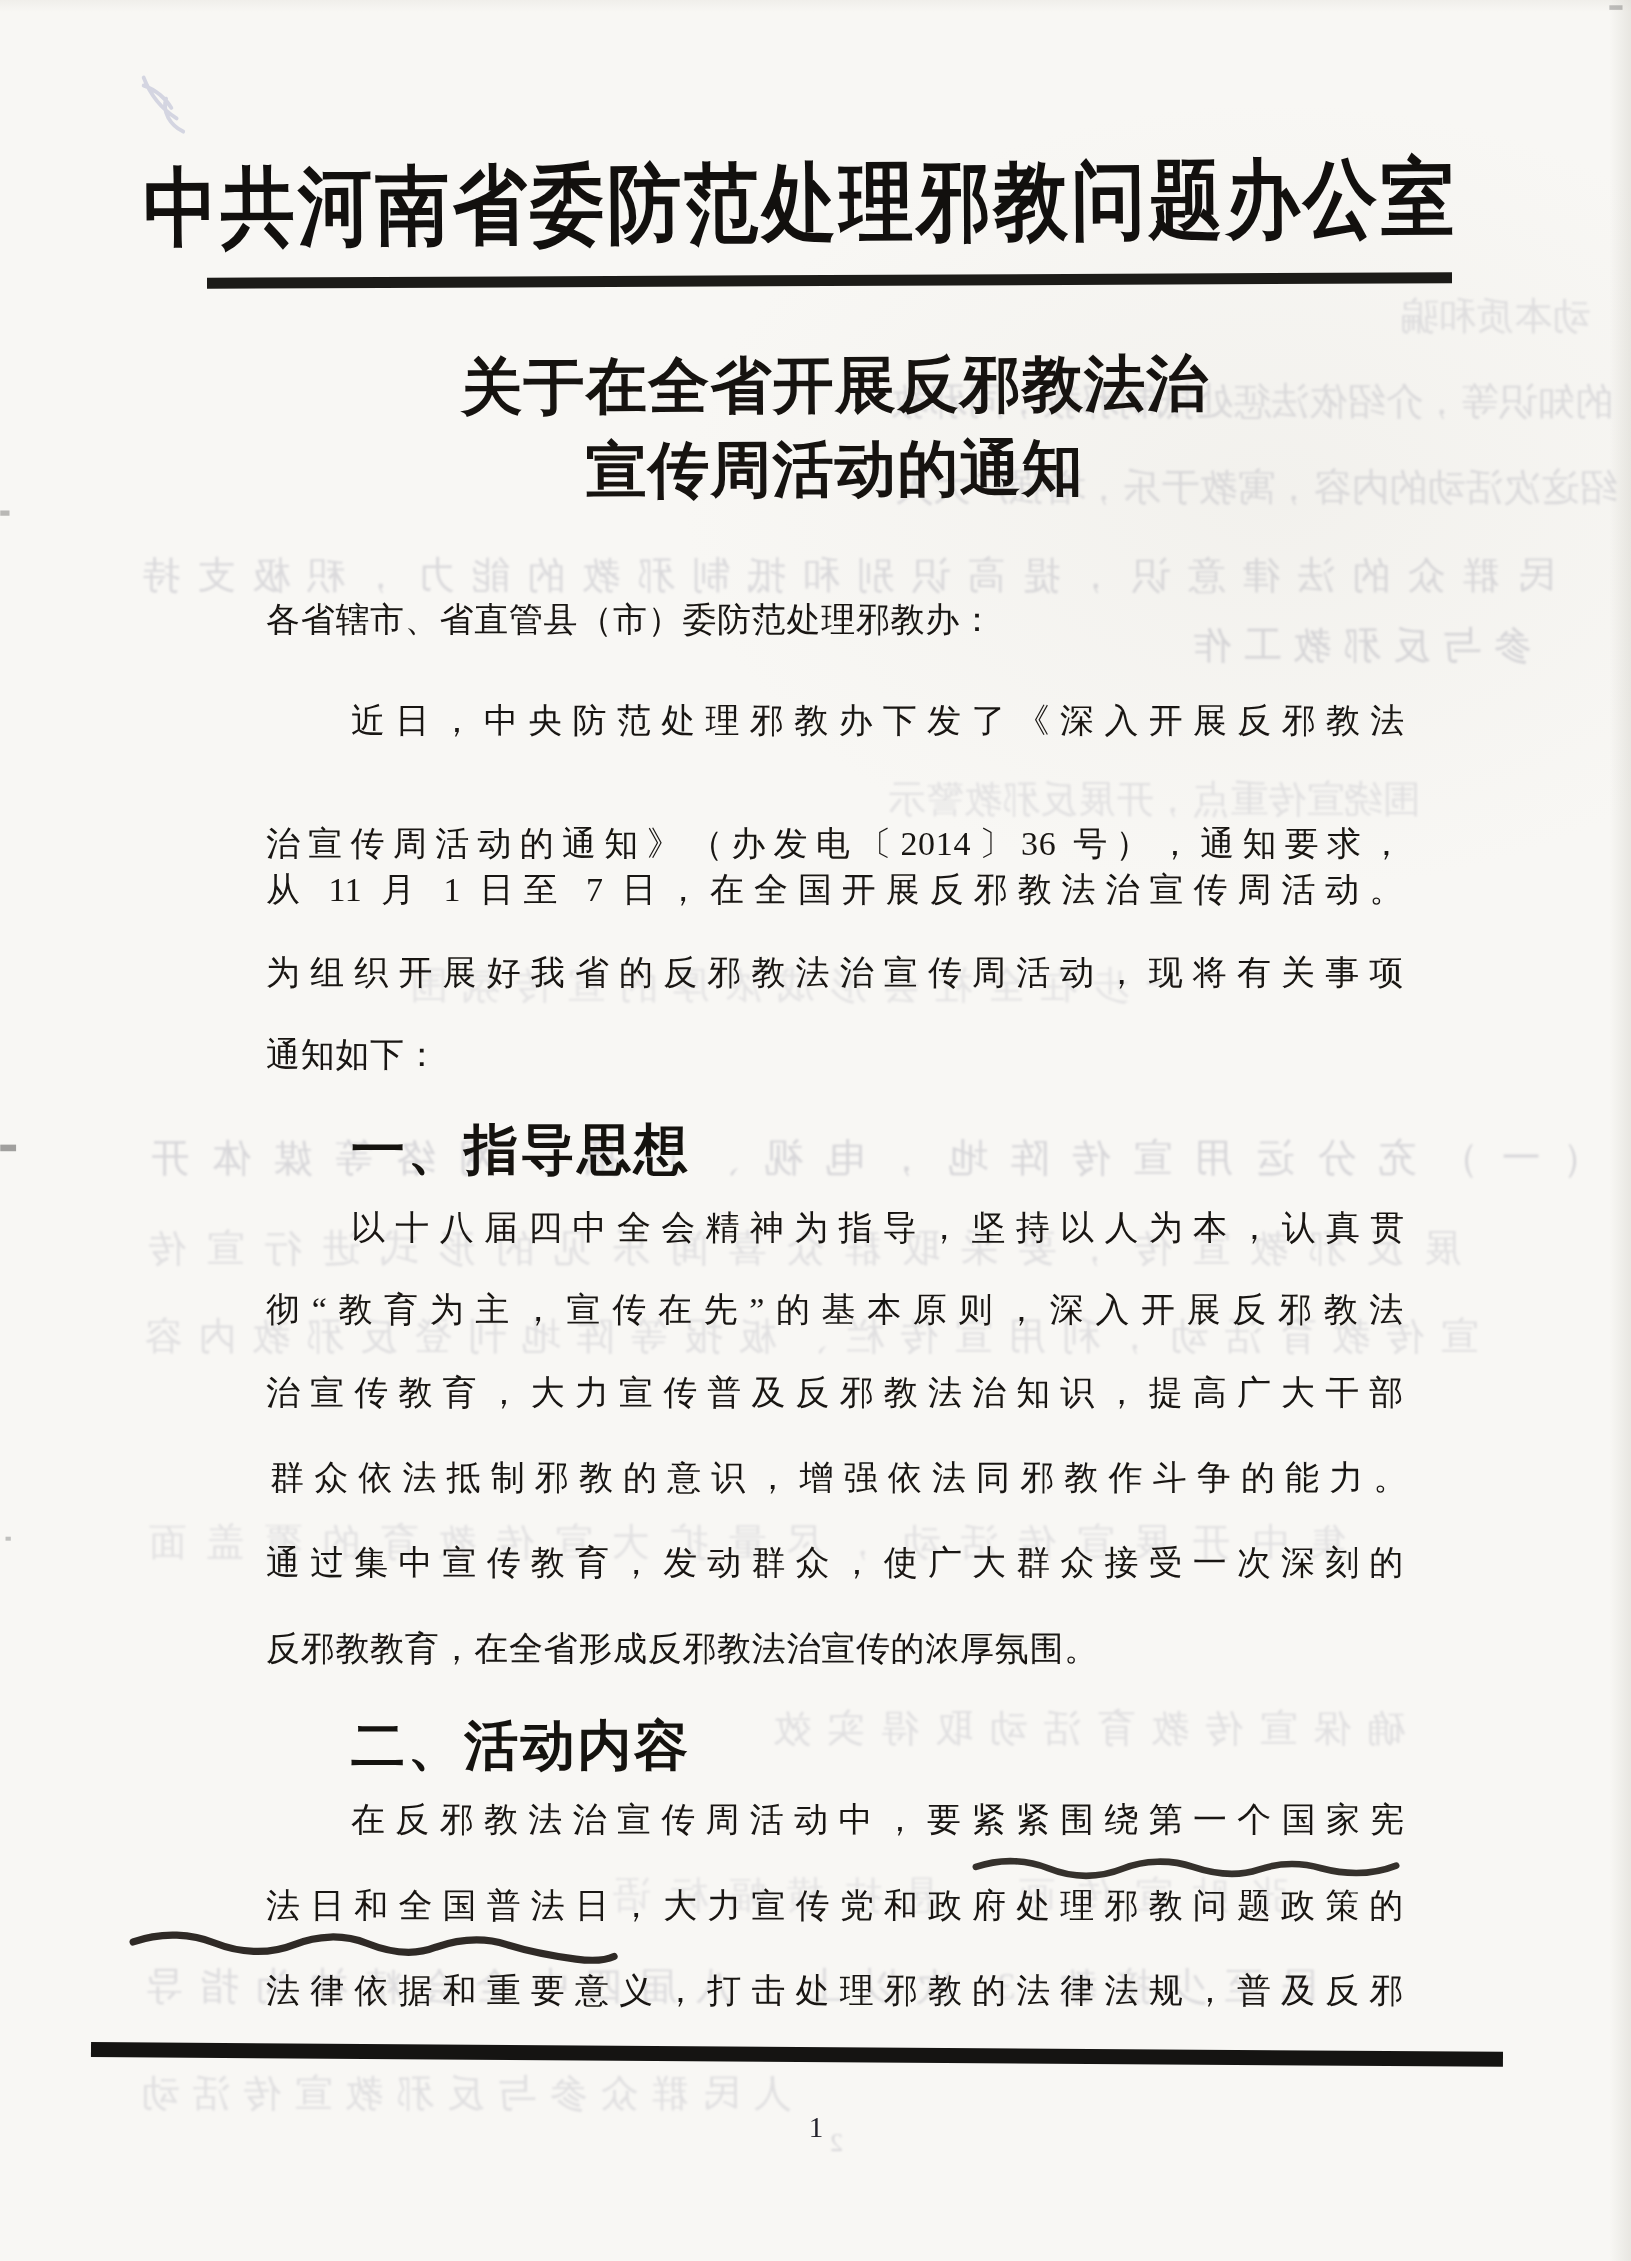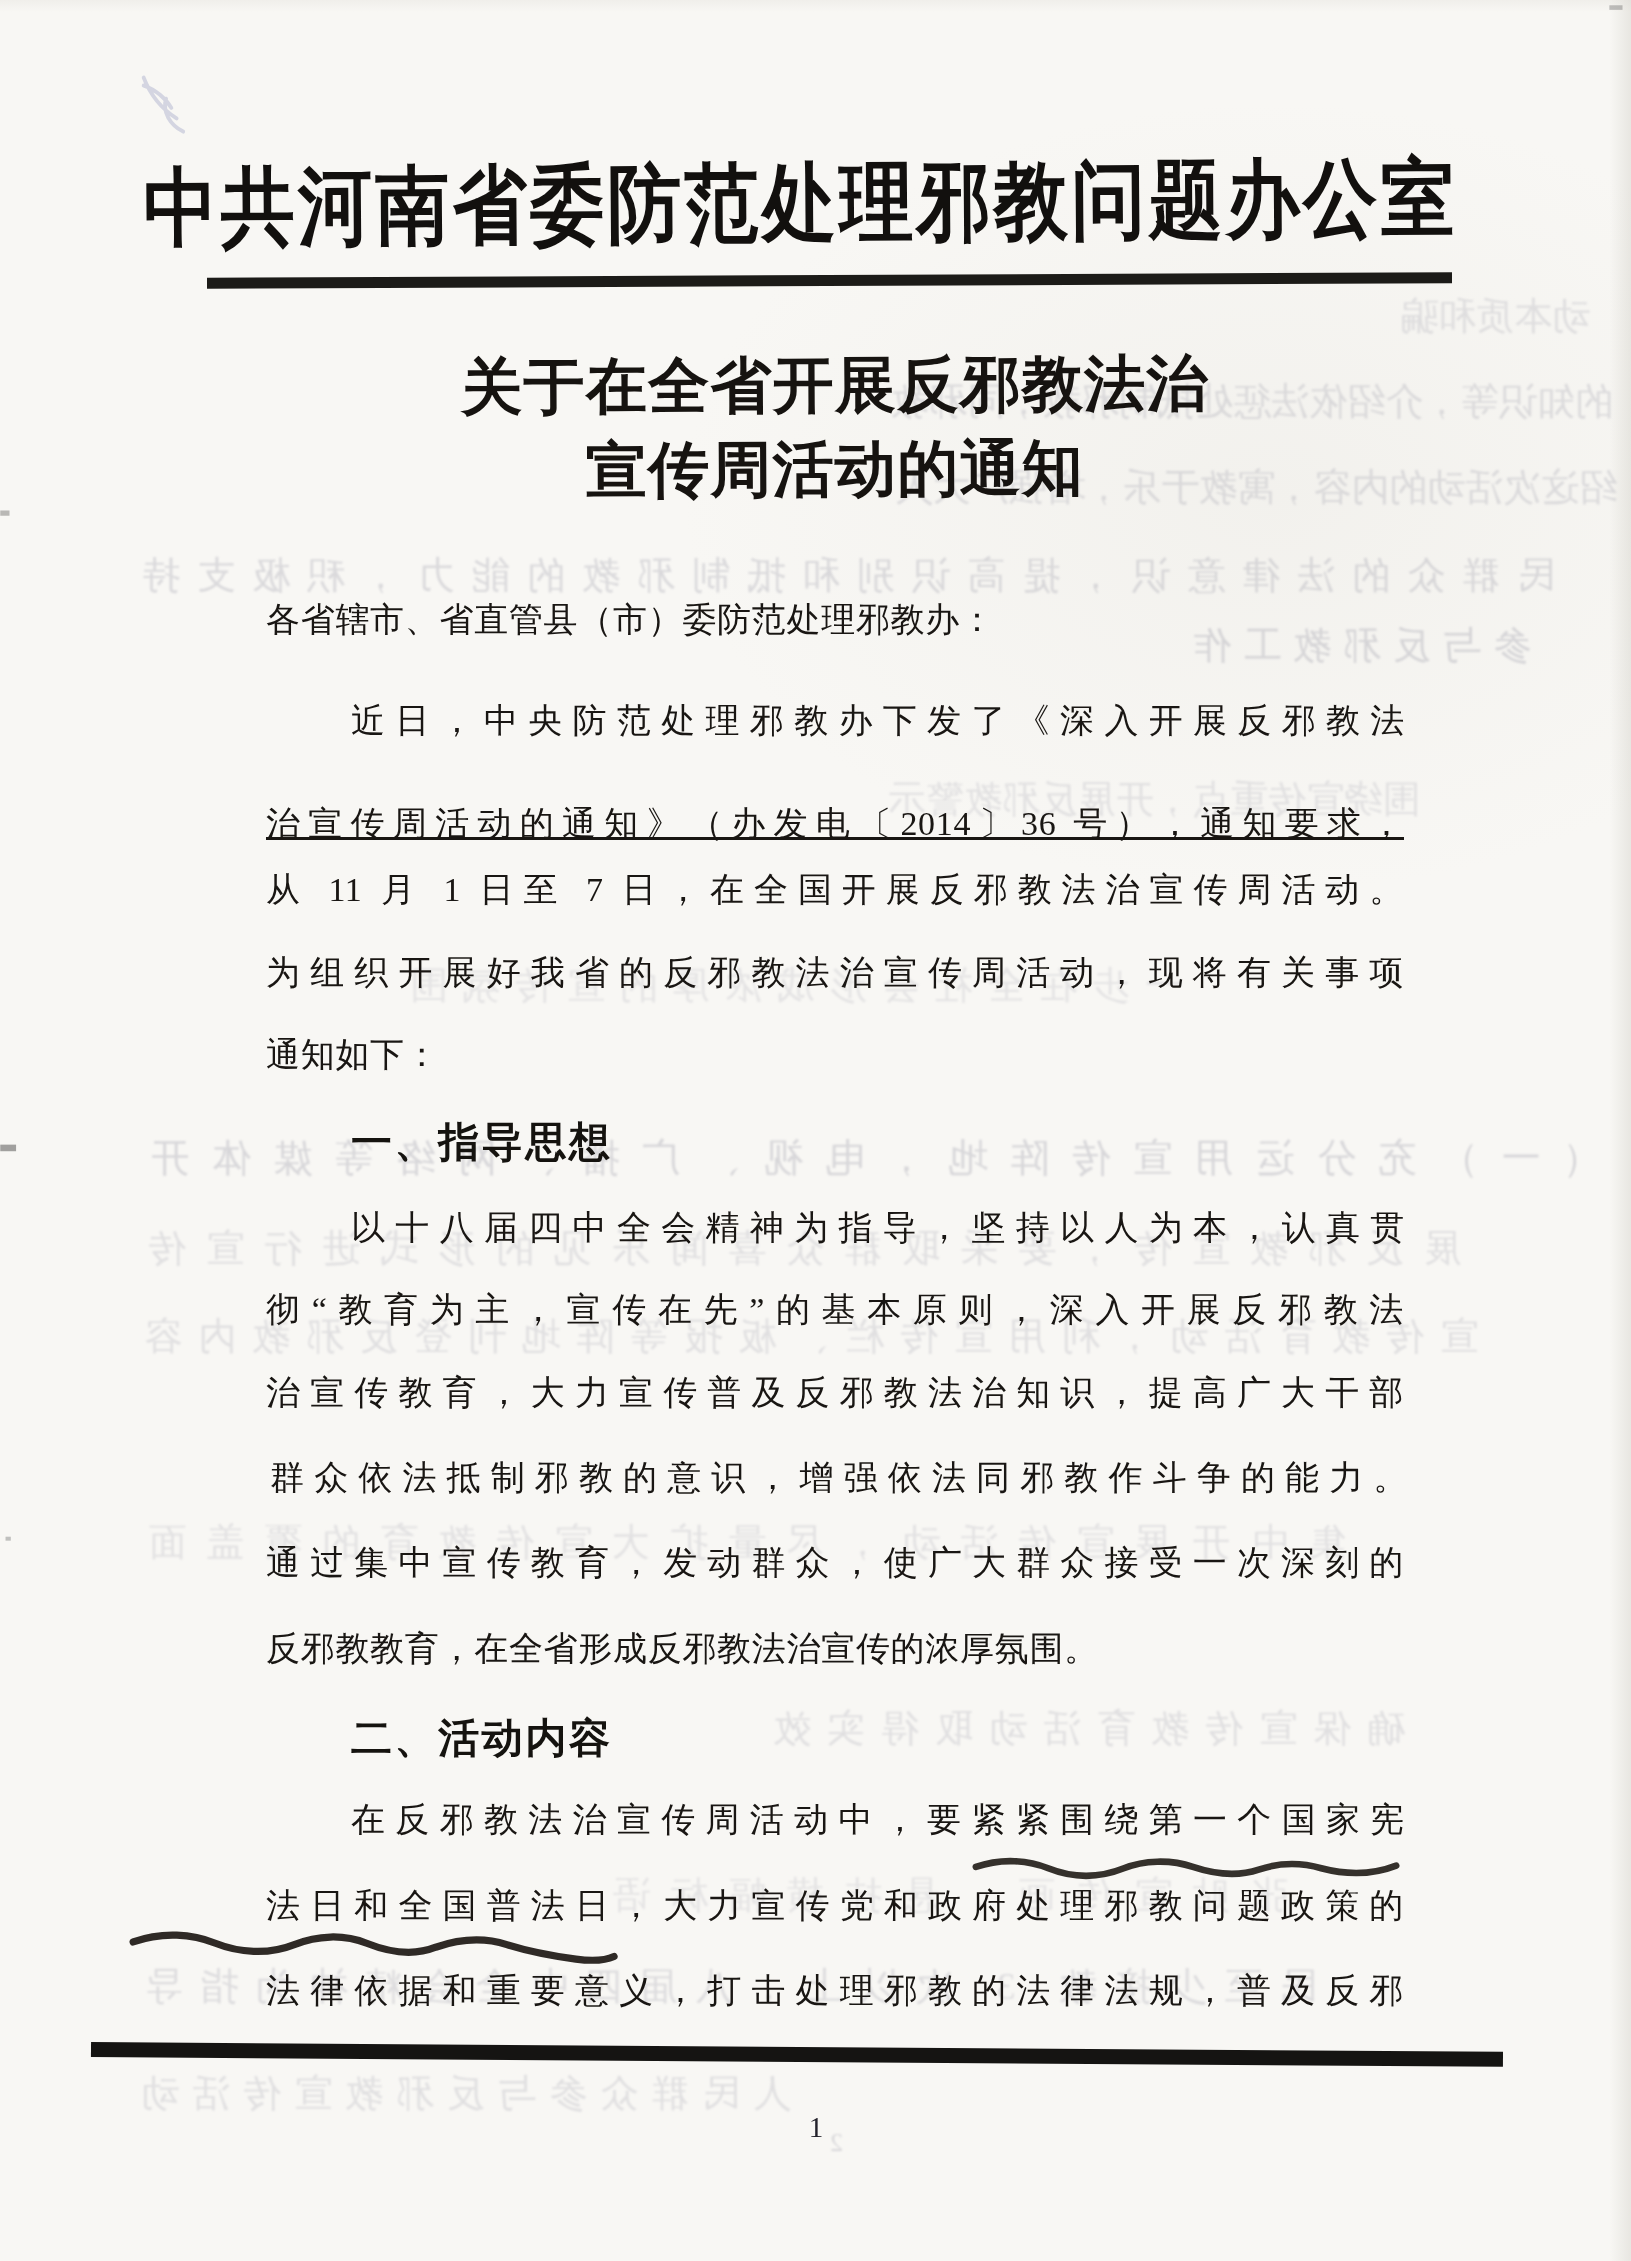--- a/index.html
+++ b/index.html
@@ -23,21 +23,21 @@
   }
   
   .bline{
     position:absolute;font-size:34px;line-height:1;color:#191613;
     letter-spacing:0.7px;white-space:nowrap;
   }
   .just{
     white-space:normal;text-align:justify;text-align-last:justify;
   }
   .bhead{
-    position:absolute;font-size:41px;line-height:1;color:#15130f;
+    position:absolute;font-size:54px;line-height:1;color:#15130f;
     font-family:"Liberation Sans","DejaVu Sans",sans-serif;font-weight:bold;
     white-space:nowrap;letter-spacing:2.6px;
   }
   .letterhead{
     position:absolute;left:143px;top:150px;width:1311px;
     font-size:74px;font-weight:bold;color:#12100e;line-height:1.25;
     text-align:justify;text-align-last:justify;
     transform:rotate(-0.45deg) scaleY(1.16);transform-origin:center top;
   }
   .doc-title{
@@ -83,21 +83,21 @@
 
   <div class="letterhead">中共河南省委防范处理邪教问题办公室</div>
   <div class="rule-top"></div>
 
   <div class="doc-title" style="top:355px;">关于在全省开展反邪教法治</div>
   <div class="doc-title" style="top:439px;">宣传周活动的通知</div>
 
   <div class="bline" style="left:266px;top:603px;">各省辖市、省直管县（市）委防范处理邪教办：</div>
 
   <div class="bline just" style="left:351px;top:704px;width:1054px;">近日，中央防范处理邪教办下发了《深入开展反邪教法</div>
-  <div class="bline just" style="left:266px;top:807px;width:1138px;text-decoration:underline;">治宣传周活动的通知》（办发电〔2014〕36 号），通知要求，</div>
+  <div class="bline just" style="left:266px;top:827px;width:1138px;">治宣传周活动的通知》（办发电〔2014〕36 号），通知要求，</div>
   <div class="bline just" style="left:266px;top:873px;width:1138px;">从 11 月 1 日至 7 日，在全国开展反邪教法治宣传周活动。</div>
   <div class="bline just" style="left:266px;top:956px;width:1138px;">为组织开展好我省的反邪教法治宣传周活动，现将有关事项</div>
   <div class="bline" style="left:266px;top:1038px;">通知如下：</div>
 
   <div class="bhead" style="left:351px;top:1122px;">一、指导思想</div>
   <div class="bline just" style="left:351px;top:1211px;width:1054px;">以十八届四中全会精神为指导，坚持以人为本，认真贯</div>
   <div class="bline just" style="left:266px;top:1293px;width:1138px;">彻“教育为主，宣传在先”的基本原则，深入开展反邪教法</div>
   <div class="bline just" style="left:266px;top:1376px;width:1138px;">治宣传教育，大力宣传普及反邪教法治知识，提高广大干部</div>
   <div class="bline just" style="left:270px;top:1461px;width:1138px;">群众依法抵制邪教的意识，增强依法同邪教作斗争的能力。</div>
   <div class="bline just" style="left:266px;top:1546px;width:1138px;">通过集中宣传教育，发动群众，使广大群众接受一次深刻的</div>

